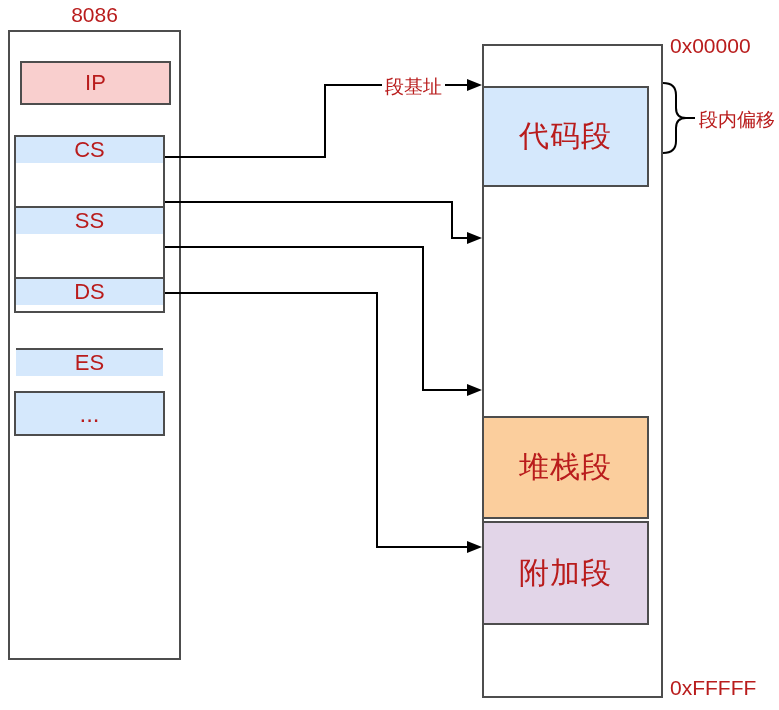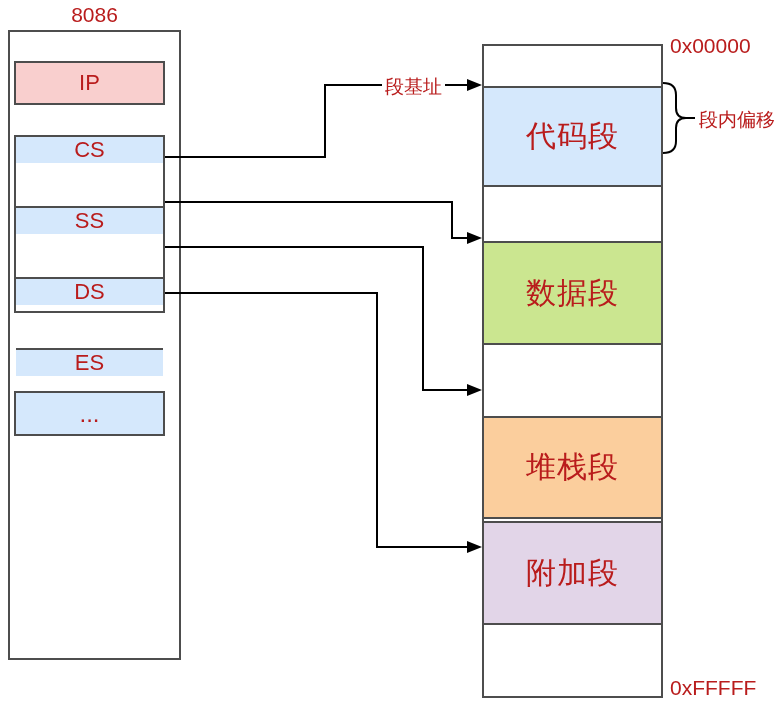--- a/index.html
+++ b/index.html
@@ -7,27 +7,27 @@
     position:relative;width:779px;height:710px;background:#ffffff;overflow:hidden;
     font-family:"Liberation Sans","DejaVu Sans",sans-serif;color:#b91c1c;
   }
   .abs{position:absolute;box-sizing:border-box;}
   .box{
     border:2px solid #4d4d4d;display:flex;align-items:center;justify-content:center;
     background:#ffffff;
   }
   .cpu-box{left:8px;top:30px;width:173px;height:630px;border:2px solid #4d4d4d;background:#ffffff;}
   .cpu-title{left:8px;top:3px;width:173px;text-align:center;font-size:21px;}
-  .ip-box{left:14px;top:61px;width:151px;height:44px;font-size:22px;}
+  .ip-box{left:20px;top:61px;width:151px;height:44px;font-size:22px;}
   .reg-stack{left:14px;top:135px;width:151px;height:178px;border:2px solid #4d4d4d;display:flex;flex-direction:column;gap:43px;}
   .reg-row{flex:1;display:flex;align-items:center;justify-content:center;font-size:22px;}
   .reg-row + .reg-row{border-top:2px solid #4d4d4d;}
   .dots-box{left:14px;top:391px;width:151px;height:45px;font-size:24px;}
   .mem-col{left:482px;top:44px;width:181px;height:654px;border:2px solid #4d4d4d;background:#ffffff;}
-  .seg{left:482px;width:181px;font-size:30px;letter-spacing:1px;}
+  .seg{left:482px;width:167px;font-size:30px;letter-spacing:1px;}
   .seg-code{top:86px;height:101px;}
   .seg-data{top:241px;height:104px;}
   .seg-stack{top:416px;height:103px;text-align:center;}
   .seg-extra{top:521px;height:104px;}
   .addr{font-size:21px;white-space:nowrap;}
   .addr-top{left:670px;top:34px;}
   .addr-bottom{left:670px;top:676px;}
   .note{font-size:19px;white-space:nowrap;}
   .note-base{left:382px;top:73px;background:#ffffff;padding:1px 3px;}
   .note-offset{left:699px;top:107px;}
@@ -62,23 +62,20 @@
 
   <div class="abs box dots-box" style="background: rgb(213, 232, 252);">
     <span>...</span>
   </div>
 
   <div class="abs mem-col"></div>
 
   <div class="abs box seg seg-code" style="background: rgb(213, 232, 252);">
     <span>代码段</span>
   </div>
-  <div class="abs box seg seg-data" style="background: rgb(203, 230, 144);">
-    <span>数据段</span>
-  </div>
   <div class="abs box seg seg-stack" style="background: rgb(251, 206, 157);">
     <span>堆栈段</span>
   </div>
   <div class="abs box seg seg-extra" style="background: rgb(226, 213, 232);">
     <span>附加段</span>
   </div>
 
   <svg class="wires" viewBox="0 0 779 710">
     <g stroke="#000000" stroke-width="2" fill="none">
       <polyline points="165,157 325,157 325,85 468,85"></polyline>

